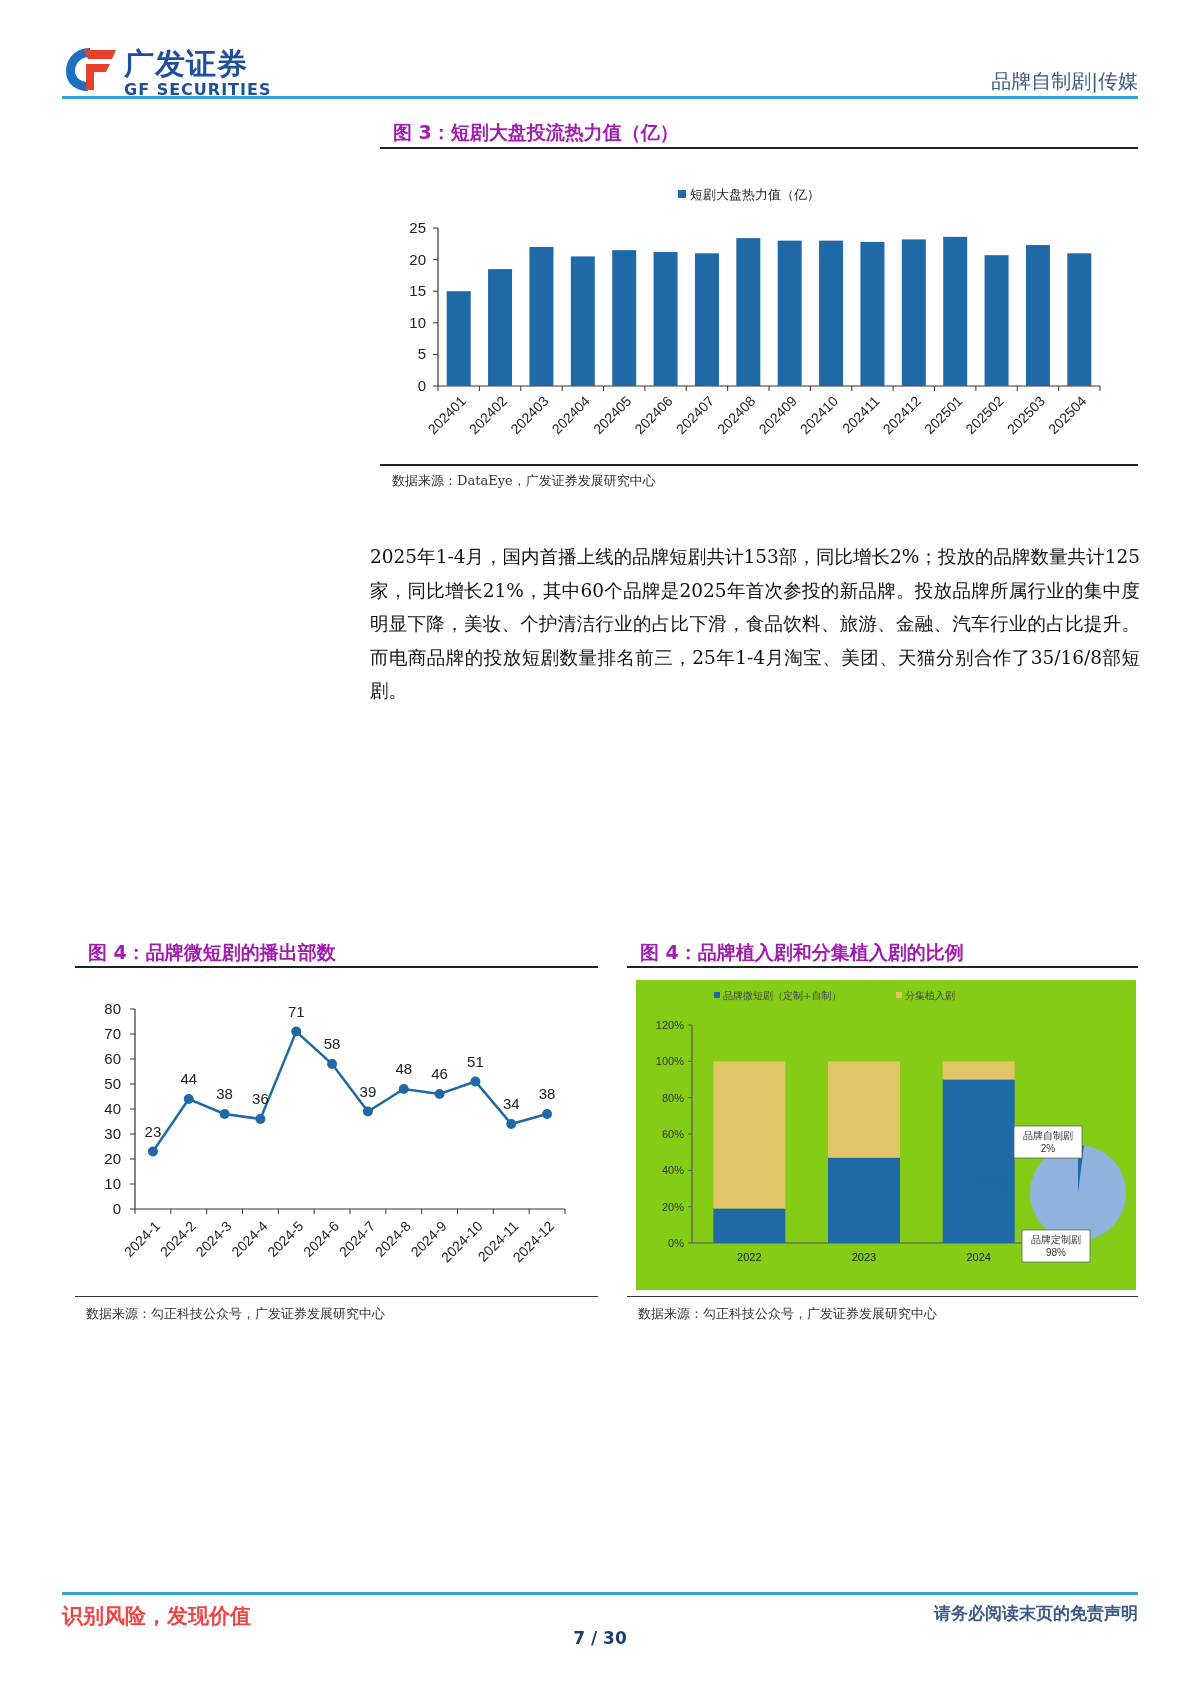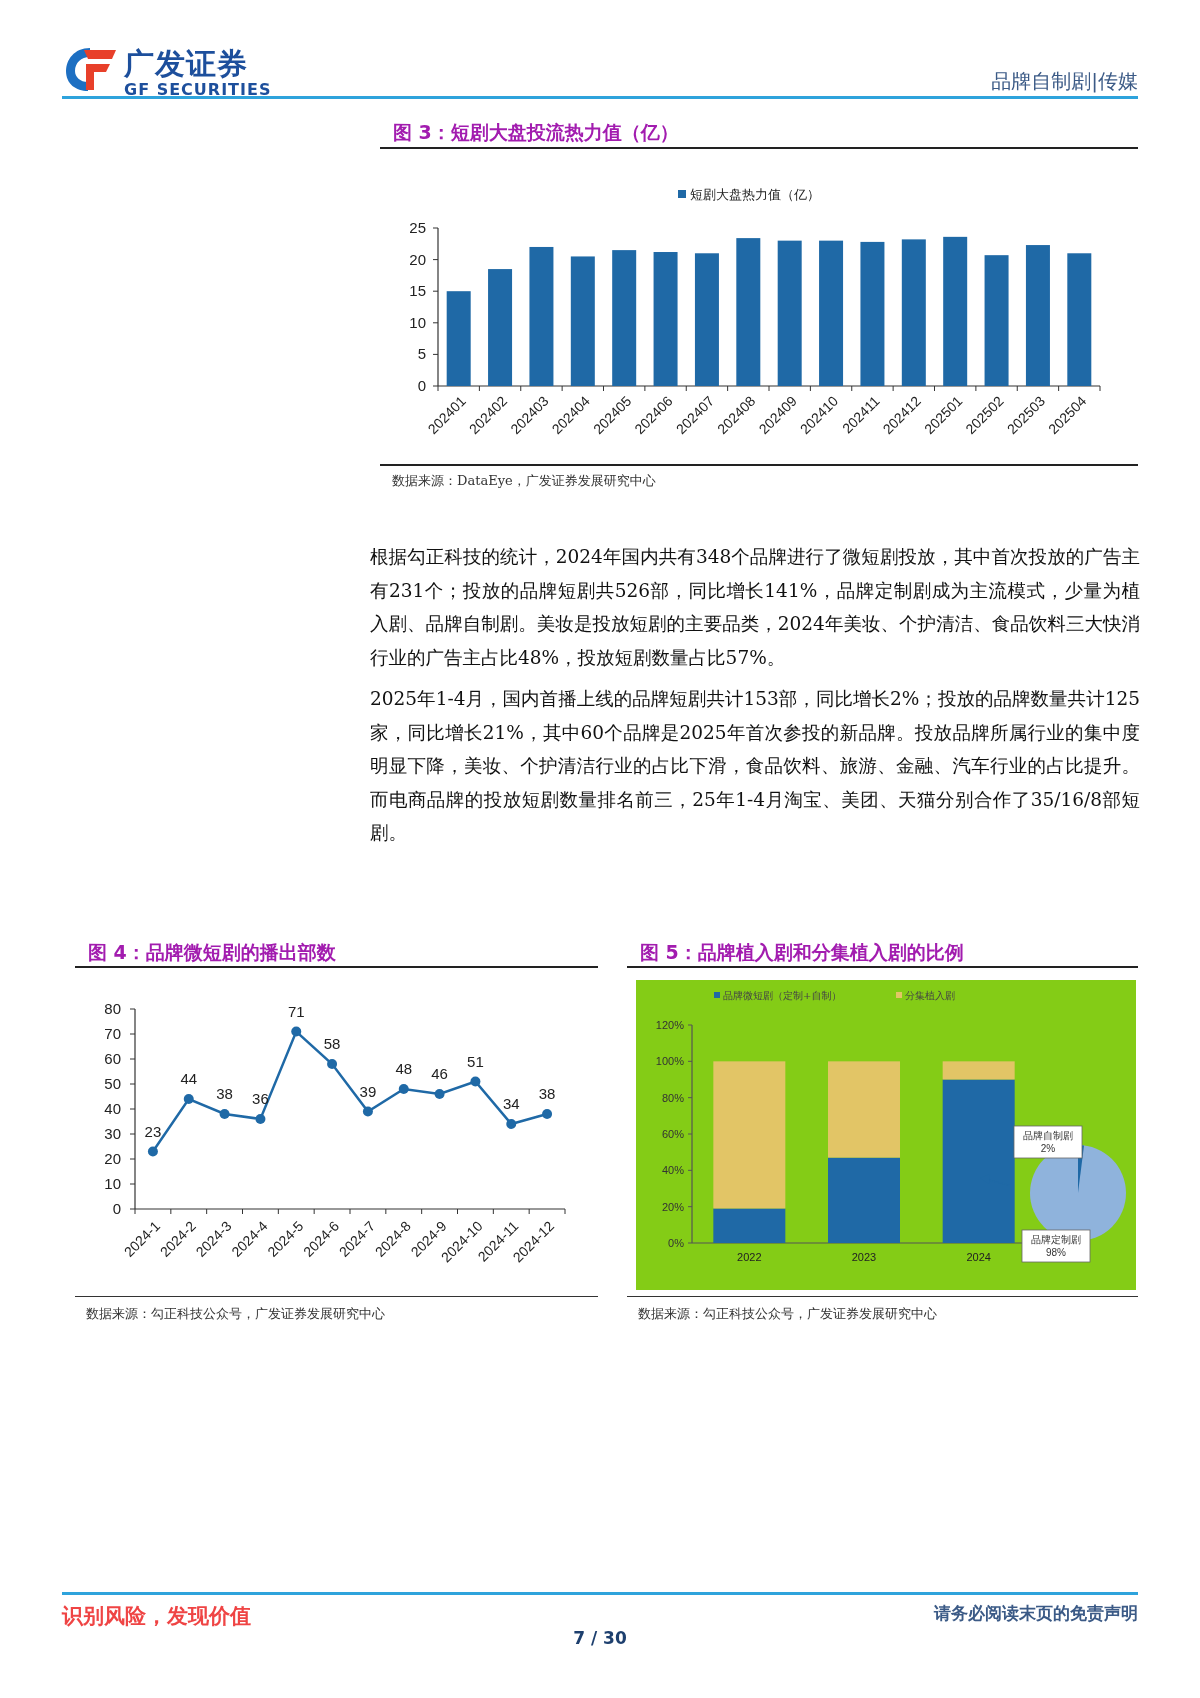--- a/index.html
+++ b/index.html
@@ -108,21 +108,20 @@
       <line x1="720" y1="214" x2="720" y2="219" stroke="#333"></line>
       <text x="707.3125" y="230" font-size="14" text-anchor="end" fill="#222" transform="rotate(-45 707.3125 230)">202504</text>
       <line x1="58" y1="214" x2="58" y2="219" stroke="#333"></line>
     </svg>
 </div>
 
 <div class="abs rule" style="left:380px;top:464px;width:758px;"></div>
 <div class="abs source" style="left:392px;top:472px;">数据来源：DataEye，广发证券发展研究中心</div>
 
 <div class="abs para" style="top:540px;">
-  <p>根据勾正科技的统计，2024年国内共有348个品牌进行了微短剧投放，其中首次投放的广告主有231个；投放的品牌短剧共526部，同比增长141%，品牌定制剧成为主流模式，少量为植入剧、品牌自制剧。美妆是投放短剧的主要品类，2024年美妆、个护清洁、食品饮料三大快消行业的广告主占比48%，投放短剧数量占比57%。</p>
   <p>2025年1-4月，国内首播上线的品牌短剧共计153部，同比增长2%；投放的品牌数量共计125家，同比增长21%，其中60个品牌是2025年首次参投的新品牌。投放品牌所属行业的集中度明显下降，美妆、个护清洁行业的占比下滑，食品饮料、旅游、金融、汽车行业的占比提升。而电商品牌的投放短剧数量排名前三，25年1-4月淘宝、美团、天猫分别合作了35/16/8部短剧。</p>
 </div>
 
 <div class="abs fig-title" style="left:88px;top:940px;">图 4：品牌微短剧的播出部数</div>
 <div class="abs rule" style="left:75px;top:966px;width:523px;"></div>
 <div class="abs" style="left:75px;top:985px;width:523px;height:308px;">
   <svg id="fig4svg" width="523" height="308" viewBox="0 0 523 308">
       <line x1="60" y1="24" x2="60" y2="224" stroke="#333" stroke-width="1.2"></line>
       <line x1="60" y1="224" x2="490" y2="224" stroke="#333" stroke-width="1.2"></line>
       <line x1="55" y1="224" x2="60" y2="224" stroke="#333"></line>
@@ -191,21 +190,21 @@
       <circle cx="472.08333333333337" cy="129" r="5" fill="#1f69a6"></circle>
       <text x="472.08333333333337" y="114" font-size="15" text-anchor="middle" fill="#222">38</text>
       <line x1="454.1666666666667" y1="224" x2="454.1666666666667" y2="229" stroke="#333"></line>
       <text x="480.08333333333337" y="242" font-size="14" text-anchor="end" fill="#222" transform="rotate(-45 480.08333333333337 242)">2024-12</text>
       <line x1="490" y1="224" x2="490" y2="229" stroke="#333"></line>
     </svg>
 </div>
 <div class="abs thin" style="left:75px;top:1296px;width:523px;"></div>
 <div class="abs source" style="left:86px;top:1305px;">数据来源：勾正科技公众号，广发证券发展研究中心</div>
 
-<div class="abs fig-title" style="left:640px;top:940px;">图 5：品牌植入剧和分集植入剧的比例</div>
+<div class="abs fig-title" style="left:640px;top:940px;">图 4：品牌植入剧和分集植入剧的比例</div>
 <div class="abs rule" style="left:627px;top:966px;width:511px;"></div>
 <div class="abs" style="left:636px;top:980px;width:500px;height:310px;background:#84cc16;">
   <svg id="fig5svg" width="500" height="310" viewBox="0 0 500 310">
       <rect x="78" y="12" width="6" height="6" fill="#1f69a6"></rect>
       <text x="87" y="19" font-size="10" fill="#444" class="cn">品牌微短剧（定制+自制）</text>
       <rect x="260" y="12" width="6" height="6" fill="#e2c566"></rect>
       <text x="269" y="19" font-size="10" fill="#444" class="cn">分集植入剧</text>
       <line x1="56" y1="45" x2="56" y2="263" stroke="#555" stroke-width="1.2"></line>
       <line x1="56" y1="263" x2="400" y2="263" stroke="#555" stroke-width="1"></line>
       <line x1="52" y1="263" x2="56" y2="263" stroke="#555"></line>

